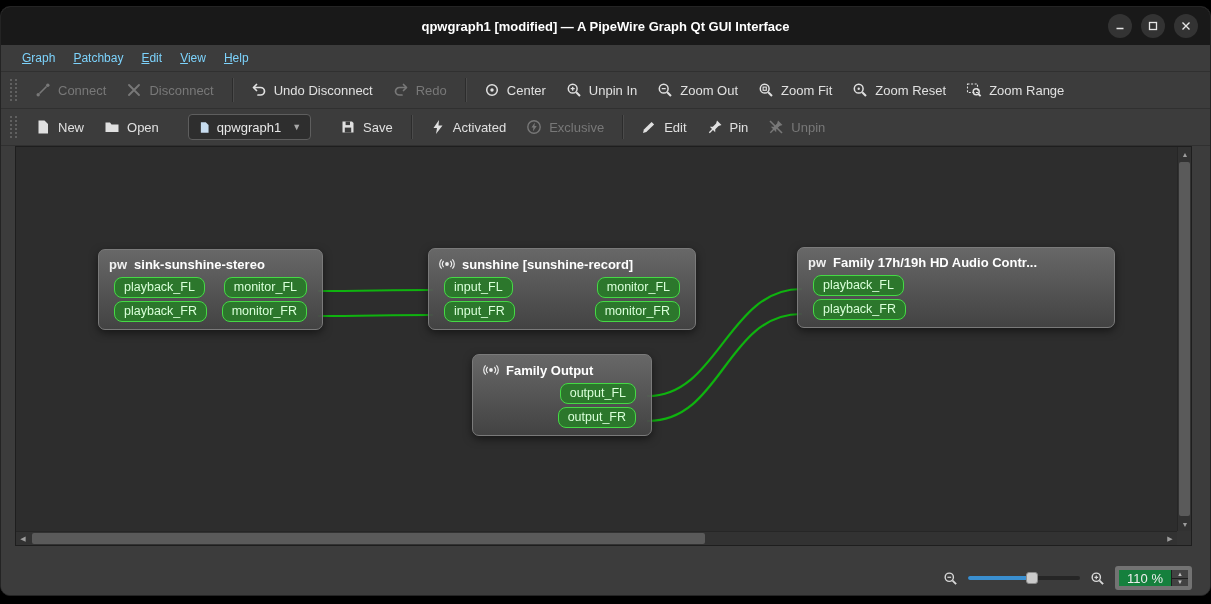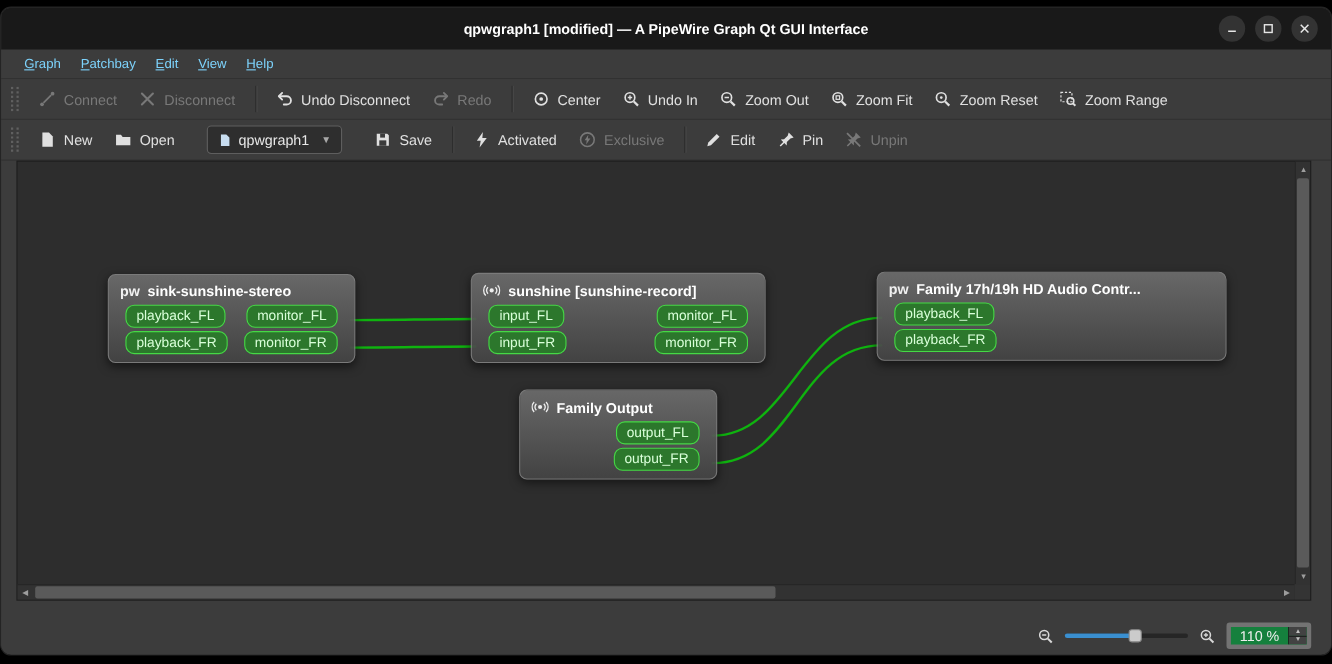--- a/index.html
+++ b/index.html
@@ -151,21 +151,21 @@
       <span>Center</span>
     </div>
     <div class="tbtn">
       <span class="ticon">
           <svg width="16" height="16" viewBox="0 0 16 16">
             <circle cx="6.7" cy="6.7" r="4.4" fill="none" stroke="currentColor" stroke-width="1.5"></circle>
             <path d="M10.2 10.2L14 14" stroke="currentColor" stroke-width="2"></path>
             <path d="M4.7 6.7h4M6.7 4.7v4" stroke="currentColor" stroke-width="1.3"></path>
           </svg>
         </span>
-      <span>Undo In</span>
+      <span>Unpin In</span>
     </div>
     <div class="tbtn">
       <span class="ticon">
           <svg width="16" height="16" viewBox="0 0 16 16">
             <circle cx="6.7" cy="6.7" r="4.4" fill="none" stroke="currentColor" stroke-width="1.5"></circle>
             <path d="M10.2 10.2L14 14" stroke="currentColor" stroke-width="2"></path>
             <path d="M4.7 6.7h4" stroke="currentColor" stroke-width="1.3"></path>
           </svg>
         </span>
       <span>Zoom Out</span>

